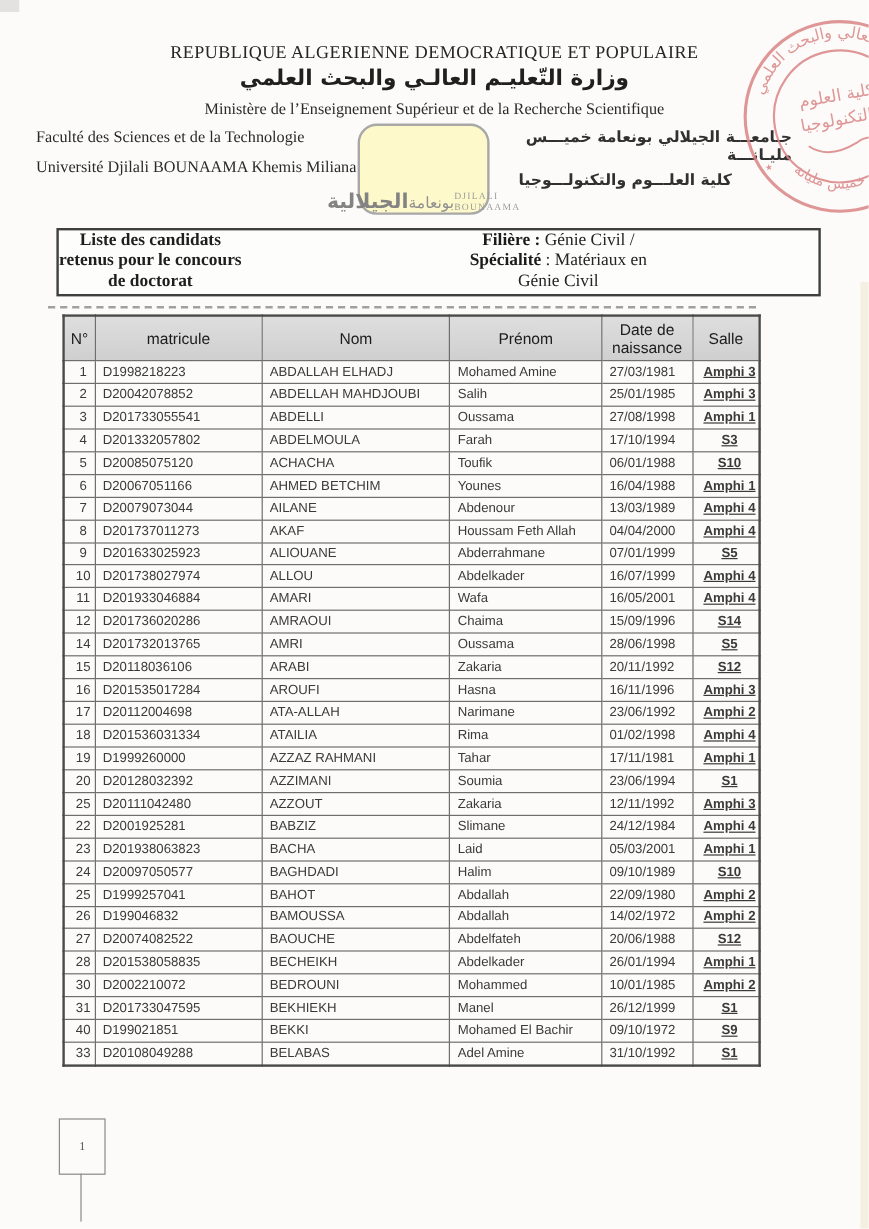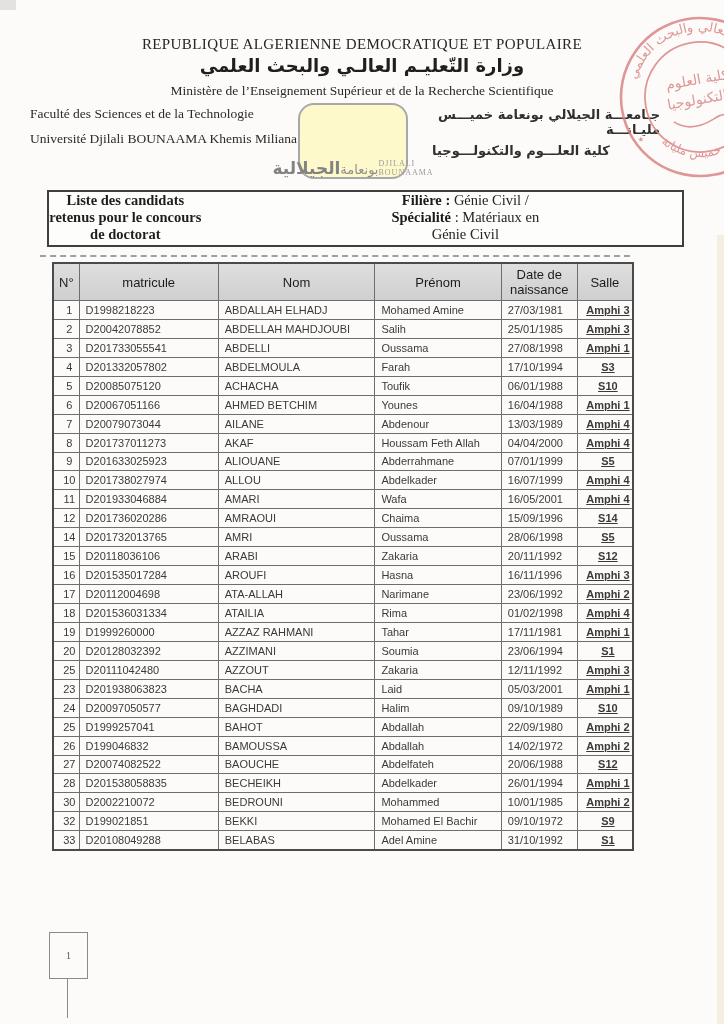--- a/index.html
+++ b/index.html
@@ -307,20 +307,28 @@
           </tr>
           <tr>
             <td class="c-num">25</td>
             <td class="c-mat">D20111042480</td>
             <td class="c-nom">AZZOUT</td>
             <td class="c-pre">Zakaria</td>
             <td class="c-date">12/11/1992</td>
             <td class="c-salle">Amphi 3</td>
           </tr>
           <tr>
+            <td class="c-num">22</td>
+            <td class="c-mat">D2001925281</td>
+            <td class="c-nom">BABZIZ</td>
+            <td class="c-pre">Slimane</td>
+            <td class="c-date">24/12/1984</td>
+            <td class="c-salle">Amphi 4</td>
+          </tr>
+          <tr>
             <td class="c-num">23</td>
             <td class="c-mat">D201938063823</td>
             <td class="c-nom">BACHA</td>
             <td class="c-pre">Laid</td>
             <td class="c-date">05/03/2001</td>
             <td class="c-salle">Amphi 1</td>
           </tr>
           <tr>
             <td class="c-num">24</td>
             <td class="c-mat">D20097050577</td>
@@ -363,21 +371,29 @@
           </tr>
           <tr>
             <td class="c-num">30</td>
             <td class="c-mat">D2002210072</td>
             <td class="c-nom">BEDROUNI</td>
             <td class="c-pre">Mohammed</td>
             <td class="c-date">10/01/1985</td>
             <td class="c-salle">Amphi 2</td>
           </tr>
           <tr>
-            <td class="c-num">32</td>
+            <td class="c-num">31</td>
+            <td class="c-mat">D201733047595</td>
+            <td class="c-nom">BEKHIEKH</td>
+            <td class="c-pre">Manel</td>
+            <td class="c-date">26/12/1999</td>
+            <td class="c-salle">S1</td>
+          </tr>
+          <tr>
+            <td class="c-num">40</td>
             <td class="c-mat">D199021851</td>
             <td class="c-nom">BEKKI</td>
             <td class="c-pre">Mohamed El Bachir</td>
             <td class="c-date">09/10/1972</td>
             <td class="c-salle">S9</td>
           </tr>
           <tr>
             <td class="c-num">33</td>
             <td class="c-mat">D20108049288</td>
             <td class="c-nom">BELABAS</td>

